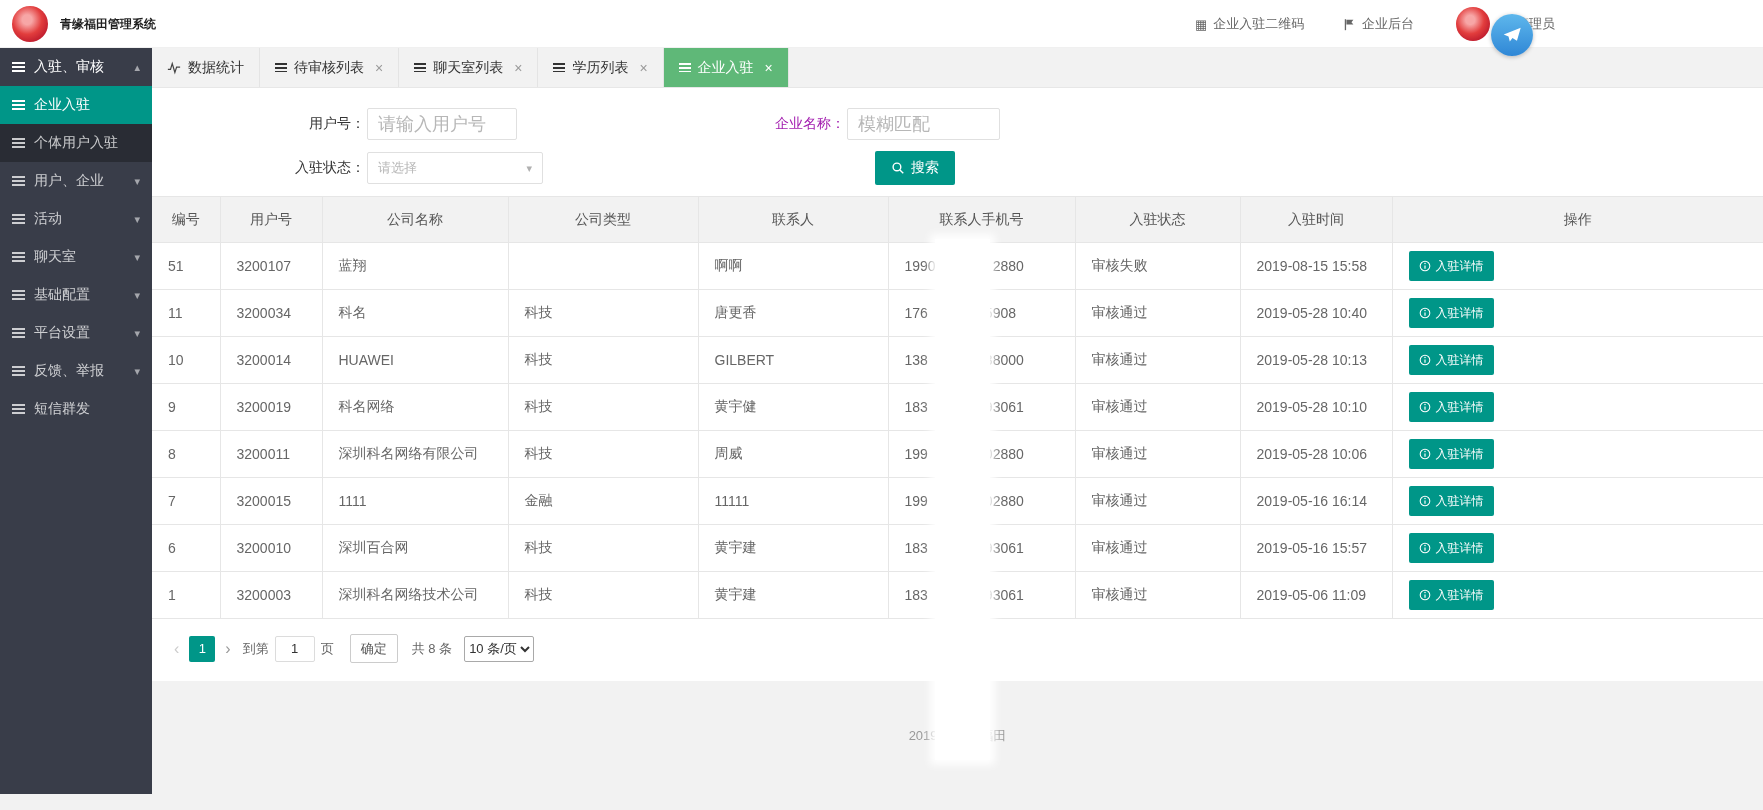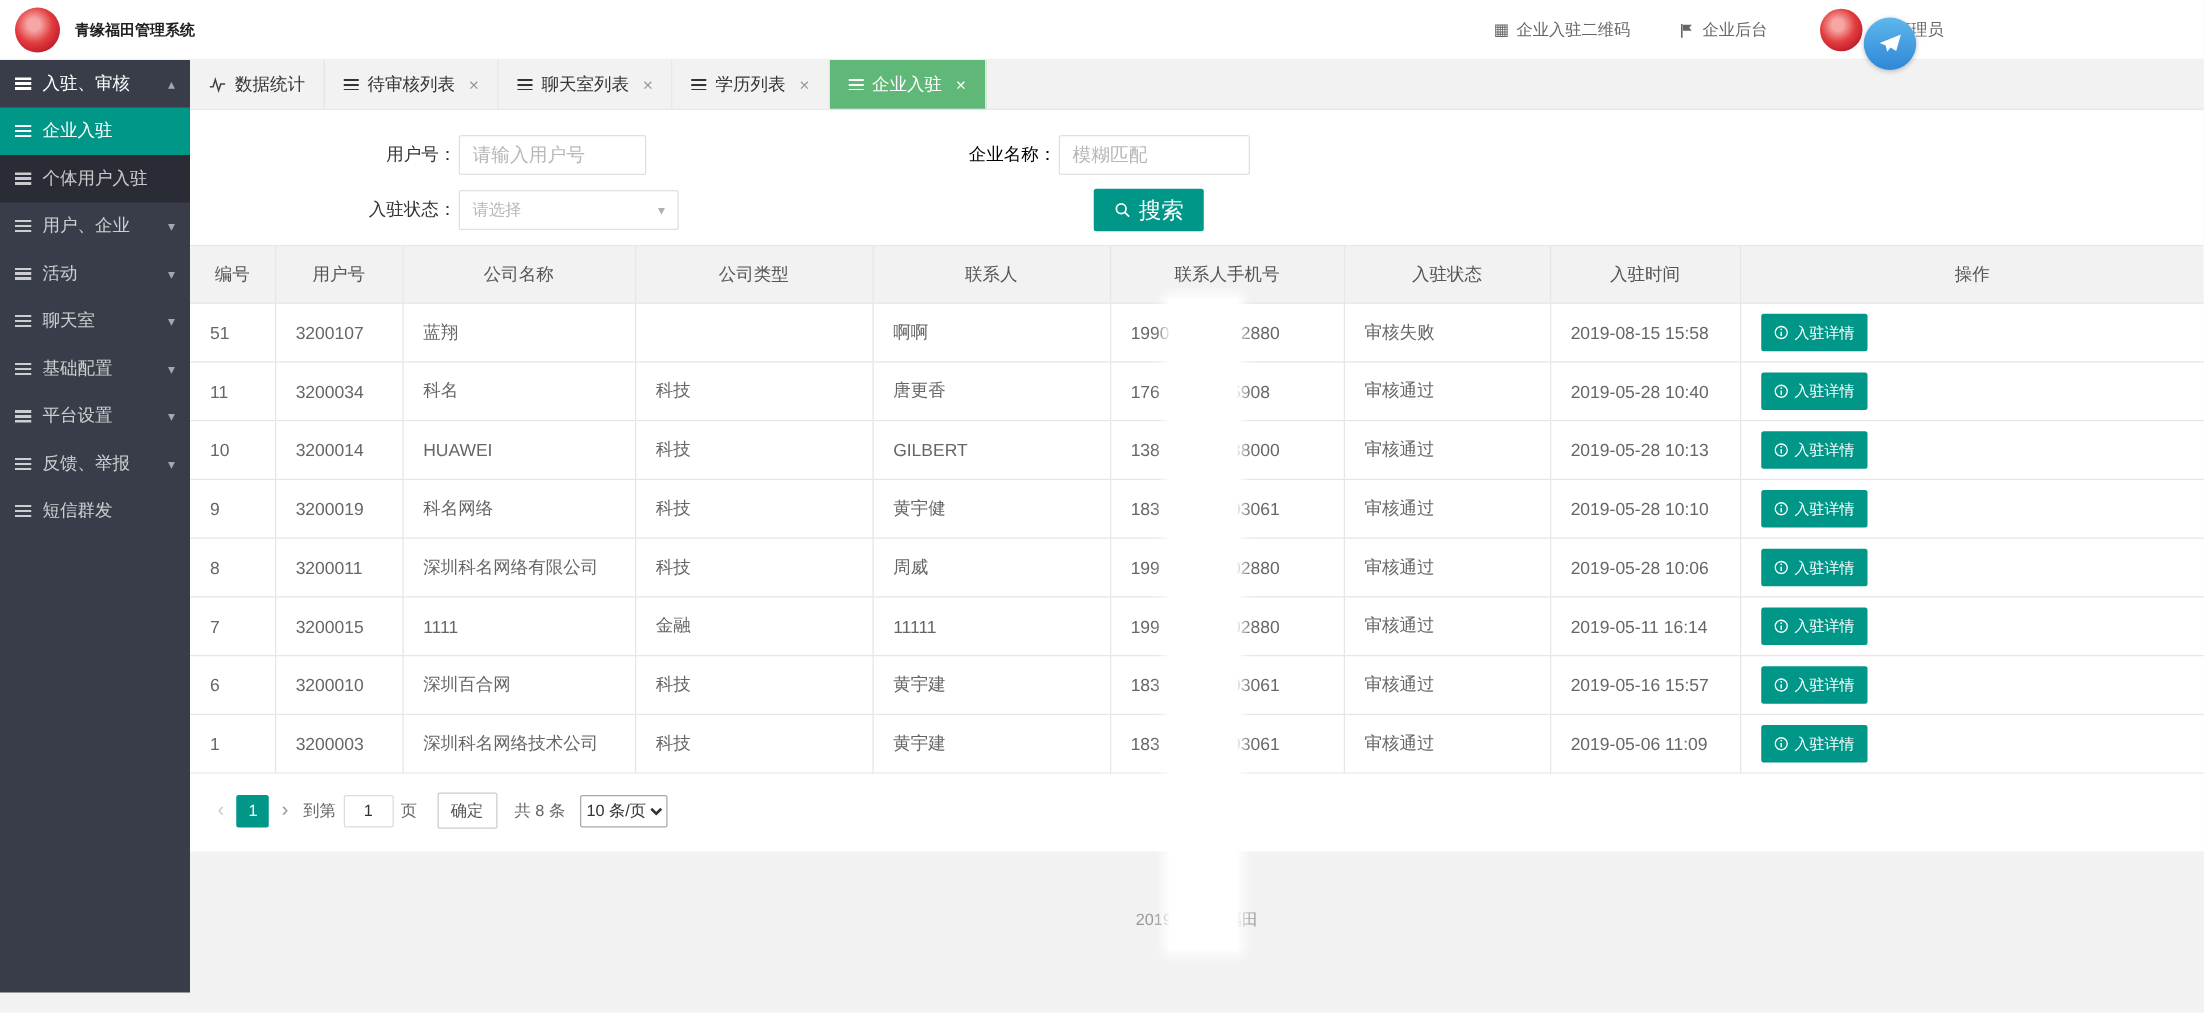--- a/index.html
+++ b/index.html
@@ -41,29 +41,29 @@
     border-right:1px solid #e4e4e4;background:#f2f2f2;white-space:nowrap}
   .tab .close{color:#999;font-size:14px;margin-left:4px;cursor:pointer}
   .tab.active{background:#5FB878;color:#fff}
   .tab.active .close{color:#fff}
   .tab .icon-bars{width:12px;height:9px}
   
   .card{background:#fff}
   .search-form{padding:14px 0 6px}
   .form-row{display:flex;align-items:center;height:44px}
   .flabel{width:213px;text-align:right;color:#333;flex:none}
-  .flabel2{width:328px;text-align:right;color:#000000;flex:none}
+  .flabel2{width:328px;text-align:right;color:#a21caf;flex:none}
   .finput{height:32px;width:150px;margin-left:2px;border:1px solid #e0e0e0;border-radius:2px;padding:0 10px;
-    font-size:15px;color:#333;outline:none;font-family:inherit}
+    font-size:18px;color:#333;outline:none;font-family:inherit}
   .finput::placeholder{color:#b7b7b7}
   .fake-select{height:32px;width:176px;margin-left:2px;border:1px solid #e0e0e0;border-radius:2px;background:#fff;
     display:flex;align-items:center;justify-content:space-between;padding:0 10px;color:#b7b7b7;font-size:13px;cursor:pointer}
   .fake-select .caret{color:#b0b0b0;font-size:11px}
   .search-btn{margin-left:332px;height:34px;padding:0 16px;background:#009688;border:none;border-radius:2px;
-    color:#fff;font-size:18px;display:flex;align-items:center;gap:6px;cursor:pointer;font-family:inherit}
+    color:#fff;font-size:14px;display:flex;align-items:center;gap:6px;cursor:pointer;font-family:inherit}
   
   .grid{width:100%;border-collapse:collapse;table-layout:fixed;font-size:14px;color:#666}
   .grid th{background:#f2f2f2;font-weight:400;color:#555;text-align:center;height:46px;padding:0 16px;
     border:1px solid #e6e6e6;border-left:none}
   .grid th:last-child,.grid td:last-child{border-right:none}
   .grid td{height:47px;padding:0 16px;border:1px solid #e6e6e6;border-left:none;background:#fff;white-space:nowrap;overflow:hidden}
   .grid th+th,.grid td+td{border-left:1px solid #e6e6e6}
   .ph-gap{display:inline-block;width:57px}
   .detail-btn{height:30px;padding:0 10px;background:#009688;border:none;border-radius:2px;color:#fff;
     font-size:12px;display:inline-flex;align-items:center;gap:5px;cursor:pointer;font-family:inherit}
@@ -345,21 +345,21 @@
           </td>
         </tr>
         <tr>
           <td>7</td>
           <td>3200015</td>
           <td>1111</td>
           <td>金融</td>
           <td>11111</td>
           <td><span>199</span><span class="ph-gap"></span><span>02880</span></td>
           <td>审核通过</td>
-          <td>2019-05-11 16:14</td>
+          <td>2019-05-16 16:14</td>
           <td>
             <button class="detail-btn">
               <svg width="12" height="12" viewBox="0 0 16 16">
                   <circle cx="8" cy="8" r="6.4" fill="none" stroke="#fff" stroke-width="1.4"></circle>
                   <line x1="8" y1="7.2" x2="8" y2="11.6" stroke="#fff" stroke-width="1.6"></line>
                   <circle cx="8" cy="4.6" r="1" fill="#fff"></circle>
                 </svg>
               <span>入驻详情</span>
             </button>
           </td>

